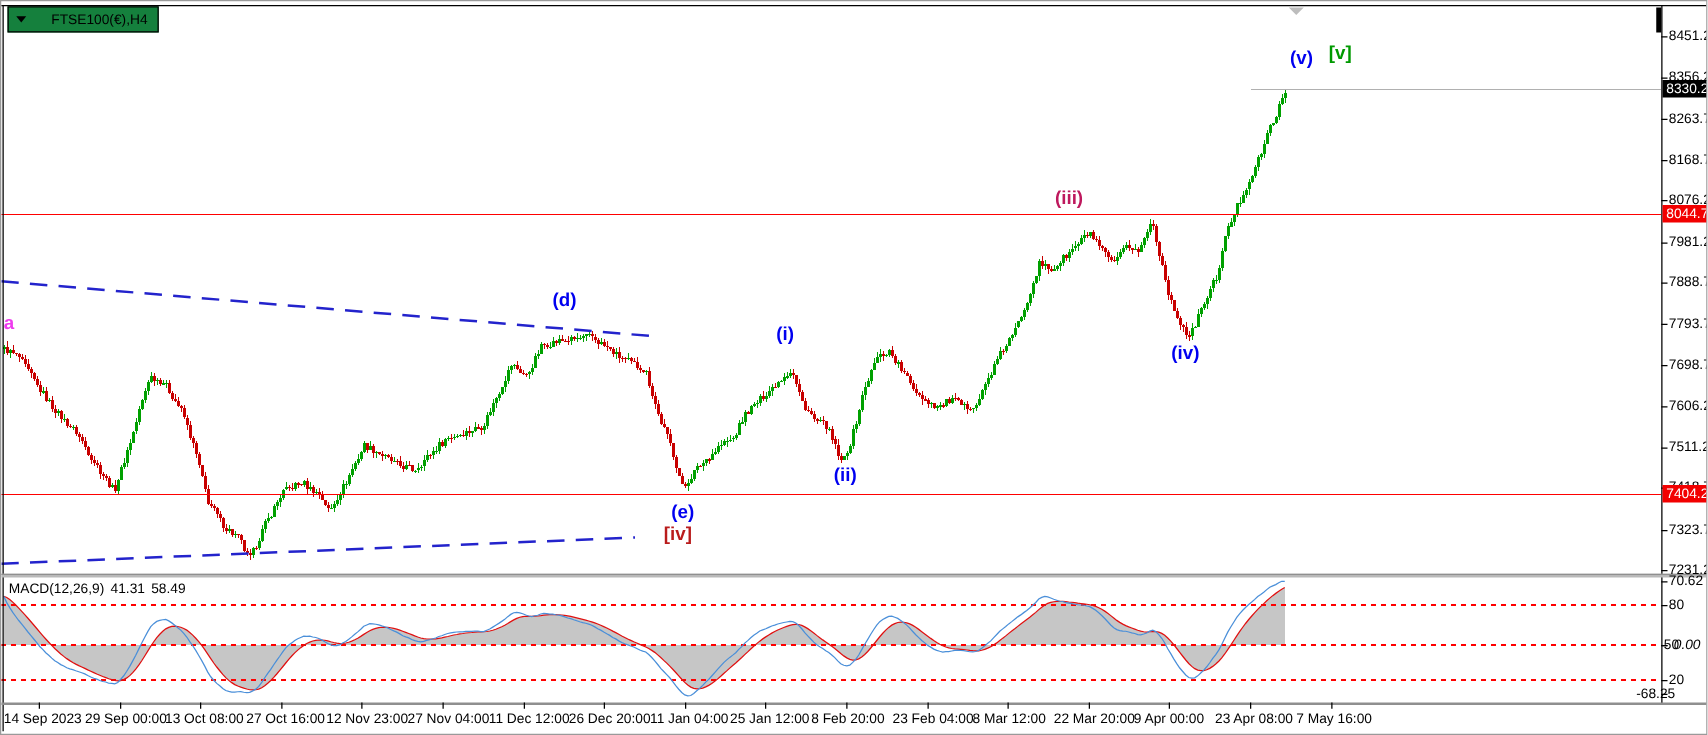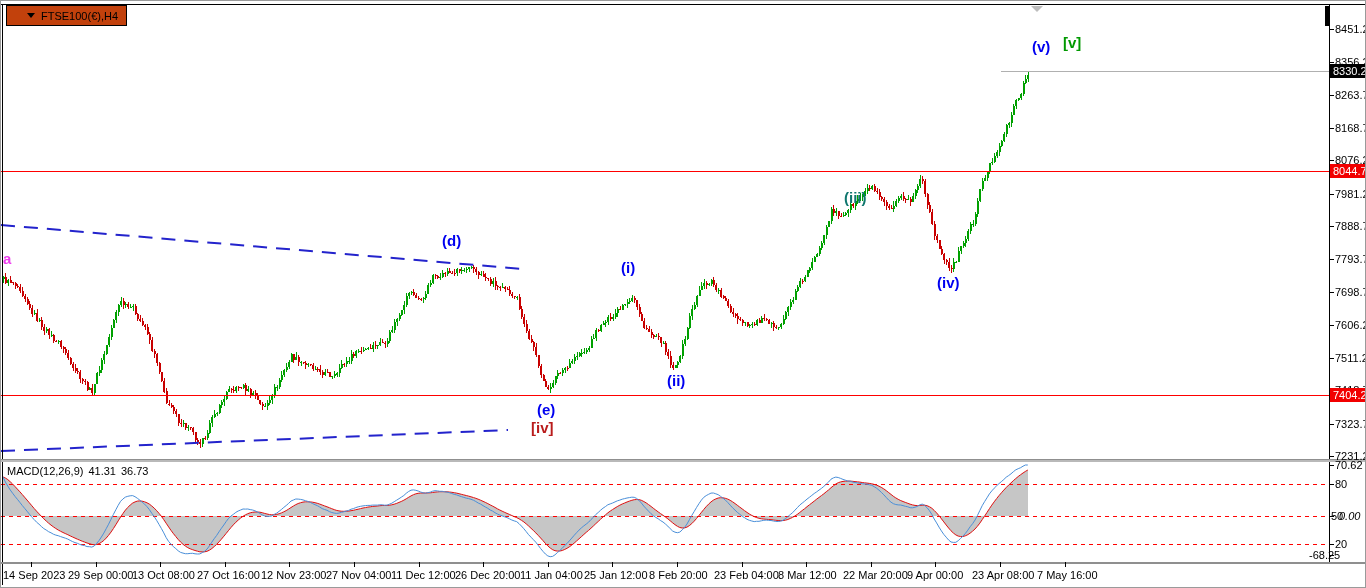--- a/index.html
+++ b/index.html
@@ -6,22 +6,22 @@
   .win{position:relative;width:1366px;height:588px;background:#ffffff;
        font-family:"Liberation Sans",sans-serif;font-size:11px;color:#000;
        border:1px solid #9a9a9a;box-sizing:border-box;overflow:hidden;}
   .abs{position:absolute;}
   .topline{left:0;top:3px;width:1364px;height:1px;background:#000;}
   .leftline{left:1px;top:3px;width:1px;height:581px;background:#000;}
   .axisline{left:1328px;top:3px;width:1px;height:559px;background:#000;}
   .axis-top-bar{left:1324px;top:5px;width:4px;height:20px;background:#000;}
   .sep1{left:0;top:458px;width:1366px;height:3px;background:#b9b9b9;border-top:1px solid #8f8f8f;box-sizing:border-box;}
   .sep2{left:0;top:561px;width:1366px;height:2px;background:#8f8f8f;}
-  .symbol-box{left:5px;top:4px;height:19px;padding:0 8px 0 20px;border:1px solid #000;background:#c2410c;
-              display:flex;align-items:center;gap:6px;}
+  .symbol-box{left:5px;top:4px;height:19px;padding:0 8px 0 6px;border:1px solid #000;background:#15803d;
+              display:flex;align-items:center;gap:20px;}
   .tri-down{width:0;height:0;border-left:4px solid transparent;border-right:4px solid transparent;
             border-top:5px solid #000;}
   .shift-tri{width:0;height:0;border-left:6px solid transparent;border-right:6px solid transparent;
              border-top:6px solid #bdbdbd;left:1030px;top:5px;}
   .ptick{width:5px;height:1px;background:#000;left:1328px;}
   .plabel{left:1334px;height:13px;line-height:13px;white-space:nowrap;}
   .cur-price{left:1329px;width:37px;height:14px;line-height:14px;background:#000;color:#fff;padding-left:3px;}
   .red-price{left:1329px;width:37px;height:14px;line-height:14px;background:#f20000;color:#fff;padding-left:3px;}
   .wave{font-weight:bold;font-size:15px;line-height:17px;white-space:nowrap;}
   .macd-label{left:6px;top:464px;white-space:nowrap;}
@@ -917,21 +917,21 @@
   <div class="abs shift-tri"></div>
   <div class="abs sep1"></div>
   <div class="abs sep2"></div>
 
   <div class="abs symbol-box">
     <span class="tri-down"></span>
     <span>FTSE100(€),H4</span>
   </div>
 
   <div class="abs macd-label">
-    <span>MACD(12,26,9)</span><span>41.31</span><span>36.73</span>
+    <span>MACD(12,26,9)</span><span>41.31</span><span>58.49</span>
   </div>
 
   <div id="priceAxis" class="abs" style="left:0;top:0;width:1366px;height:0;">
       <div class="abs ptick" style="top: 28px;"></div>
       <div class="abs plabel" style="top: 22px;">8451.2</div>
       <div class="abs ptick" style="top: 61px;"></div>
       <div class="abs plabel" style="top: 55px;">8356.2</div>
       <div class="abs ptick" style="top: 94px;"></div>
       <div class="abs plabel" style="top: 88px;">8263.7</div>
       <div class="abs ptick" style="top: 127px;"></div>
@@ -1010,18 +1010,18 @@
       <div class="abs dtick" style="left: 1064px;"></div>
       <div class="abs dlabel" style="left: 1036px;">7 May 16:00</div>
     </div>
   <div id="waves" class="abs" style="left:0;top:0;width:0;height:0;">
       <div class="abs wave" style="left: 2px; top: 249px; color: rgb(238, 60, 238);">a</div>
       <div class="abs wave" style="left: 441px; top: 231px; color: rgb(0, 0, 240);">(d)</div>
       <div class="abs wave" style="left: 536px; top: 400px; color: rgb(0, 0, 240);">(e)</div>
       <div class="abs wave" style="left: 530px; top: 418px; color: #b91c1c;">[iv]</div>
       <div class="abs wave" style="left: 620px; top: 258px; color: rgb(0, 0, 240);">(i)</div>
       <div class="abs wave" style="left: 666px; top: 371px; color: rgb(0, 0, 240);">(ii)</div>
-      <div class="abs wave" style="left: 843px; top: 149px; color: #0f766e; margin-top: 39px;">(iii)</div>
+      <div class="abs wave" style="left: 843px; top: 149px; color: #be185d;">(iii)</div>
       <div class="abs wave" style="left: 936px; top: 273px; color: rgb(0, 0, 240);">(iv)</div>
       <div class="abs wave" style="left: 1031px; top: 37px; color: rgb(0, 0, 240);">(v)</div>
       <div class="abs wave" style="left: 1062px; top: 33px; color: rgb(0, 153, 0);">[v]</div>
     </div>
 </div>
 
 </body></html>

